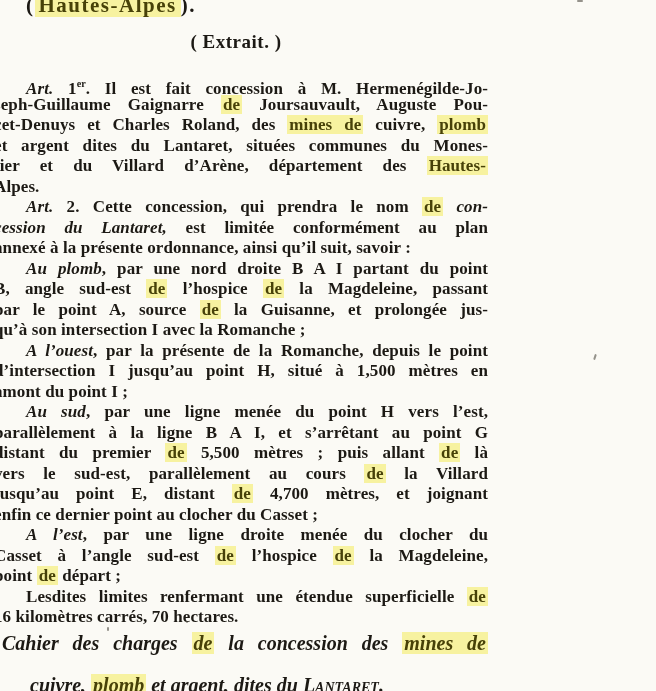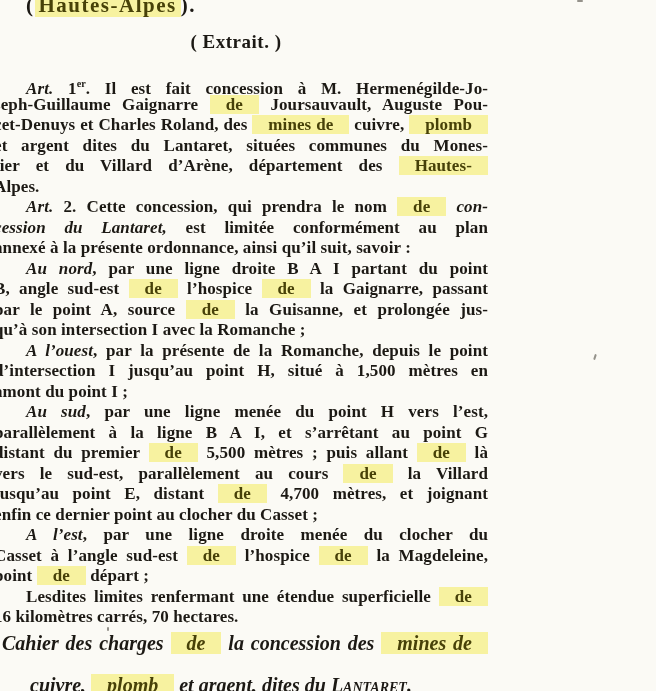--- a/index.html
+++ b/index.html
@@ -27,21 +27,21 @@
 
   
   .body-text{
     position:absolute;top:74px;left:-6px;width:494px;
     font-size:17px;font-weight:700;line-height:20.5px;letter-spacing:0.1px;
   }
   .bl{text-align:justify;text-align-last:justify;height:20.5px;white-space:nowrap;}
   .bl.end{text-align-last:left;}
   .bl.ind{padding-left:32px;}
 
-  .hl{background:#f7f2a0;color:#474108;padding:0 16px;}
+  .hl{background:#f7f2a0;color:#474108;padding:0 2px;}
   .header-left .hl{padding:0 4px;}
   .it{font-style:italic;}
   .sup{vertical-align:super;font-size:0.6em;letter-spacing:0;margin-top:20px;}
   .sc{font-variant:small-caps;}
 
   
   .footer-text{
     position:absolute;top:631px;left:2px;width:486px;
     font-size:20px;font-weight:700;font-style:italic;line-height:25.5px;
   }
@@ -70,22 +70,22 @@
   <div class="body-text" id="body-lines">
       <div class="bl ind"><span class="it">Art.</span><span> 1</span><span class="sup">er</span><span>. Il est fait concession à M. Hermenégilde-Jo-</span></div>
       <div class="bl"><span>seph-Guillaume Gaignarre </span><span class="hl">de</span><span> Joursauvault, Auguste Pou-</span></div>
       <div class="bl"><span>cet-Denuys et Charles Roland, des </span><span class="hl">mines de</span><span> cuivre, </span><span class="hl">plomb</span></div>
       <div class="bl"><span>et argent dites du Lantaret, situées communes du Mones-</span></div>
       <div class="bl"><span>tier et du Villard d’Arène, département des </span><span class="hl">Hautes-</span></div>
       <div class="bl end"><span>Alpes.</span></div>
       <div class="bl ind"><span class="it">Art.</span><span> 2. Cette concession, qui prendra le nom </span><span class="hl">de</span><span> </span><span class="it">con-</span></div>
       <div class="bl"><span class="it">cession du Lantaret,</span><span> est limitée conformément au plan</span></div>
       <div class="bl end"><span>annexé à la présente ordonnance, ainsi qu’il suit, savoir :</span></div>
-      <div class="bl ind"><span class="it">Au nord</span><span>, par une ligne droite B A I partant du point</span></div>
-      <div class="bl"><span>B, angle sud-est </span><span class="hl">de</span><span> l’hospice </span><span class="hl">de</span><span> la Gaignarre, passant</span></div>
+      <div class="bl ind"><span class="it">Au plomb</span><span>, par une nord droite B A I partant du point</span></div>
+      <div class="bl"><span>B, angle sud-est </span><span class="hl">de</span><span> l’hospice </span><span class="hl">de</span><span> la Magdeleine, passant</span></div>
       <div class="bl"><span>par le point A, source </span><span class="hl">de</span><span> la Guisanne, et prolongée jus-</span></div>
       <div class="bl end"><span>qu’à son intersection I avec la Romanche ;</span></div>
       <div class="bl ind"><span class="it">A l’ouest</span><span>, par la présente de la Romanche, depuis le point</span></div>
       <div class="bl"><span>d’intersection I jusqu’au point H, situé à 1,500 mètres en</span></div>
       <div class="bl end"><span>amont du point I ;</span></div>
       <div class="bl ind"><span class="it">Au sud</span><span>, par une ligne menée du point H vers l’est,</span></div>
       <div class="bl"><span>parallèlement à la ligne B A I, et s’arrêtant au point G</span></div>
       <div class="bl"><span>distant du premier </span><span class="hl">de</span><span> 5,500 mètres ; puis allant </span><span class="hl">de</span><span> là</span></div>
       <div class="bl"><span>vers le sud-est, parallèlement au cours </span><span class="hl">de</span><span> la Villard</span></div>
       <div class="bl"><span>jusqu’au point E, distant </span><span class="hl">de</span><span> 4,700 mètres, et joignant</span></div>

